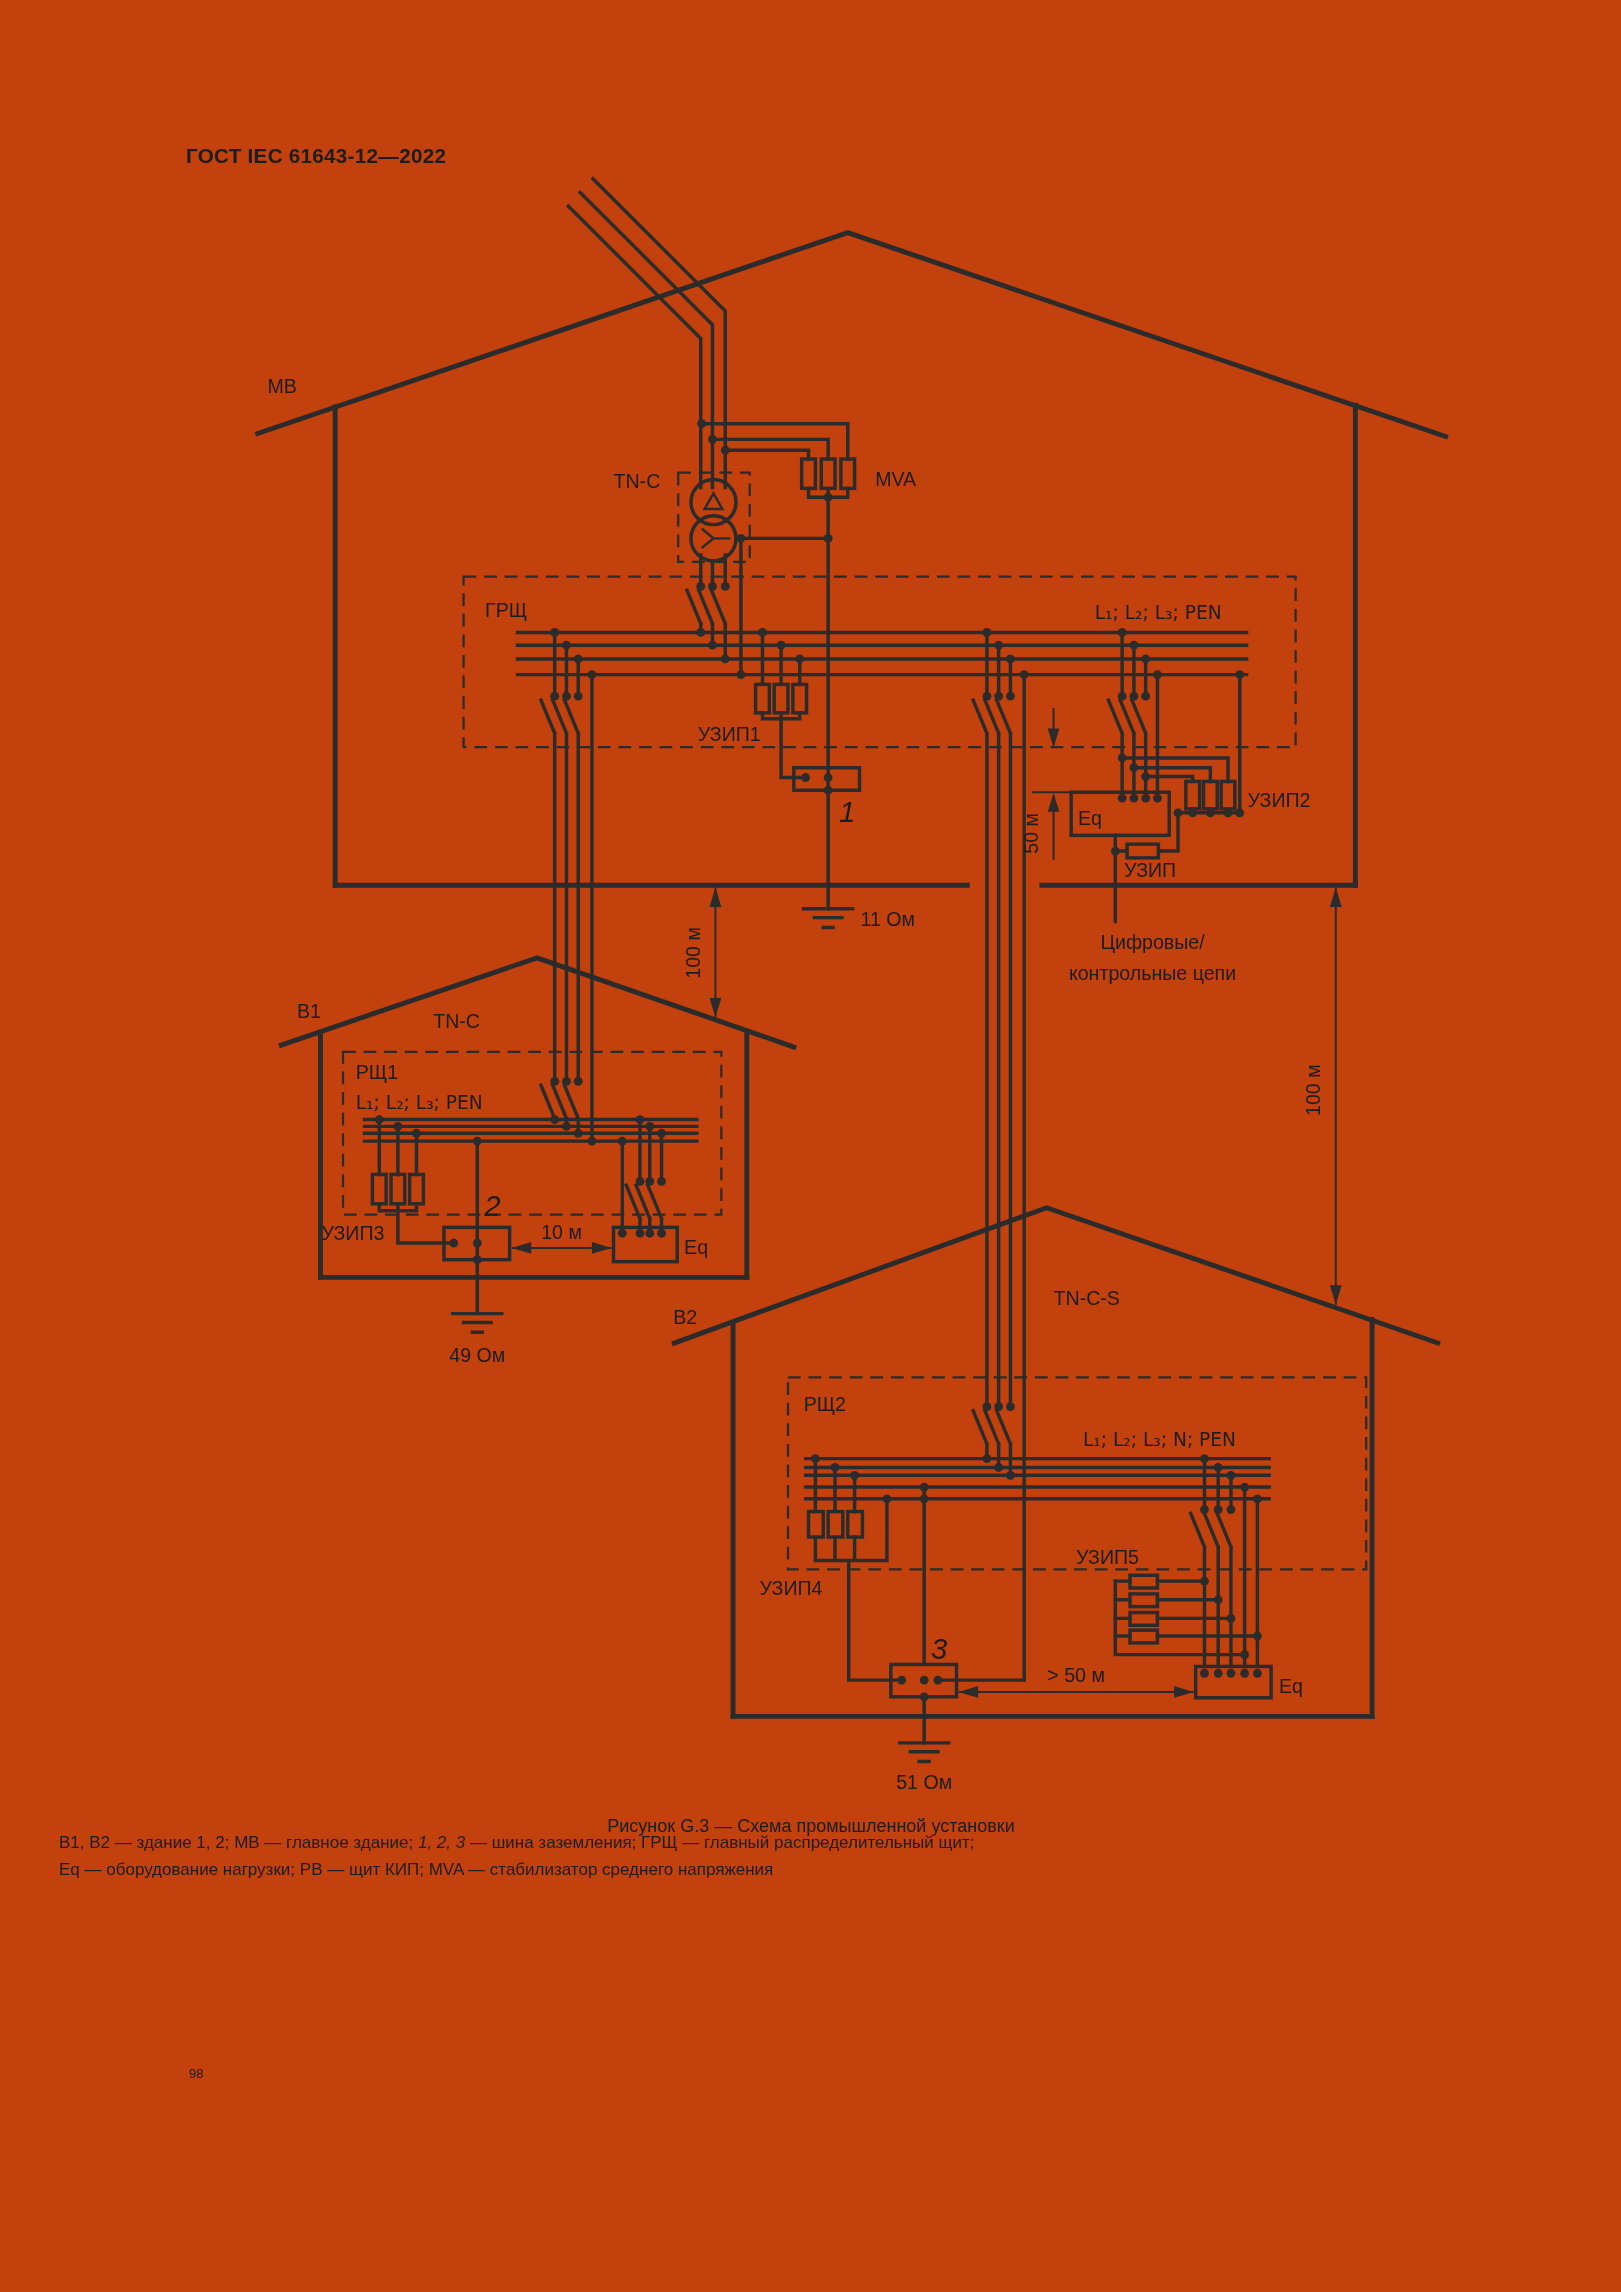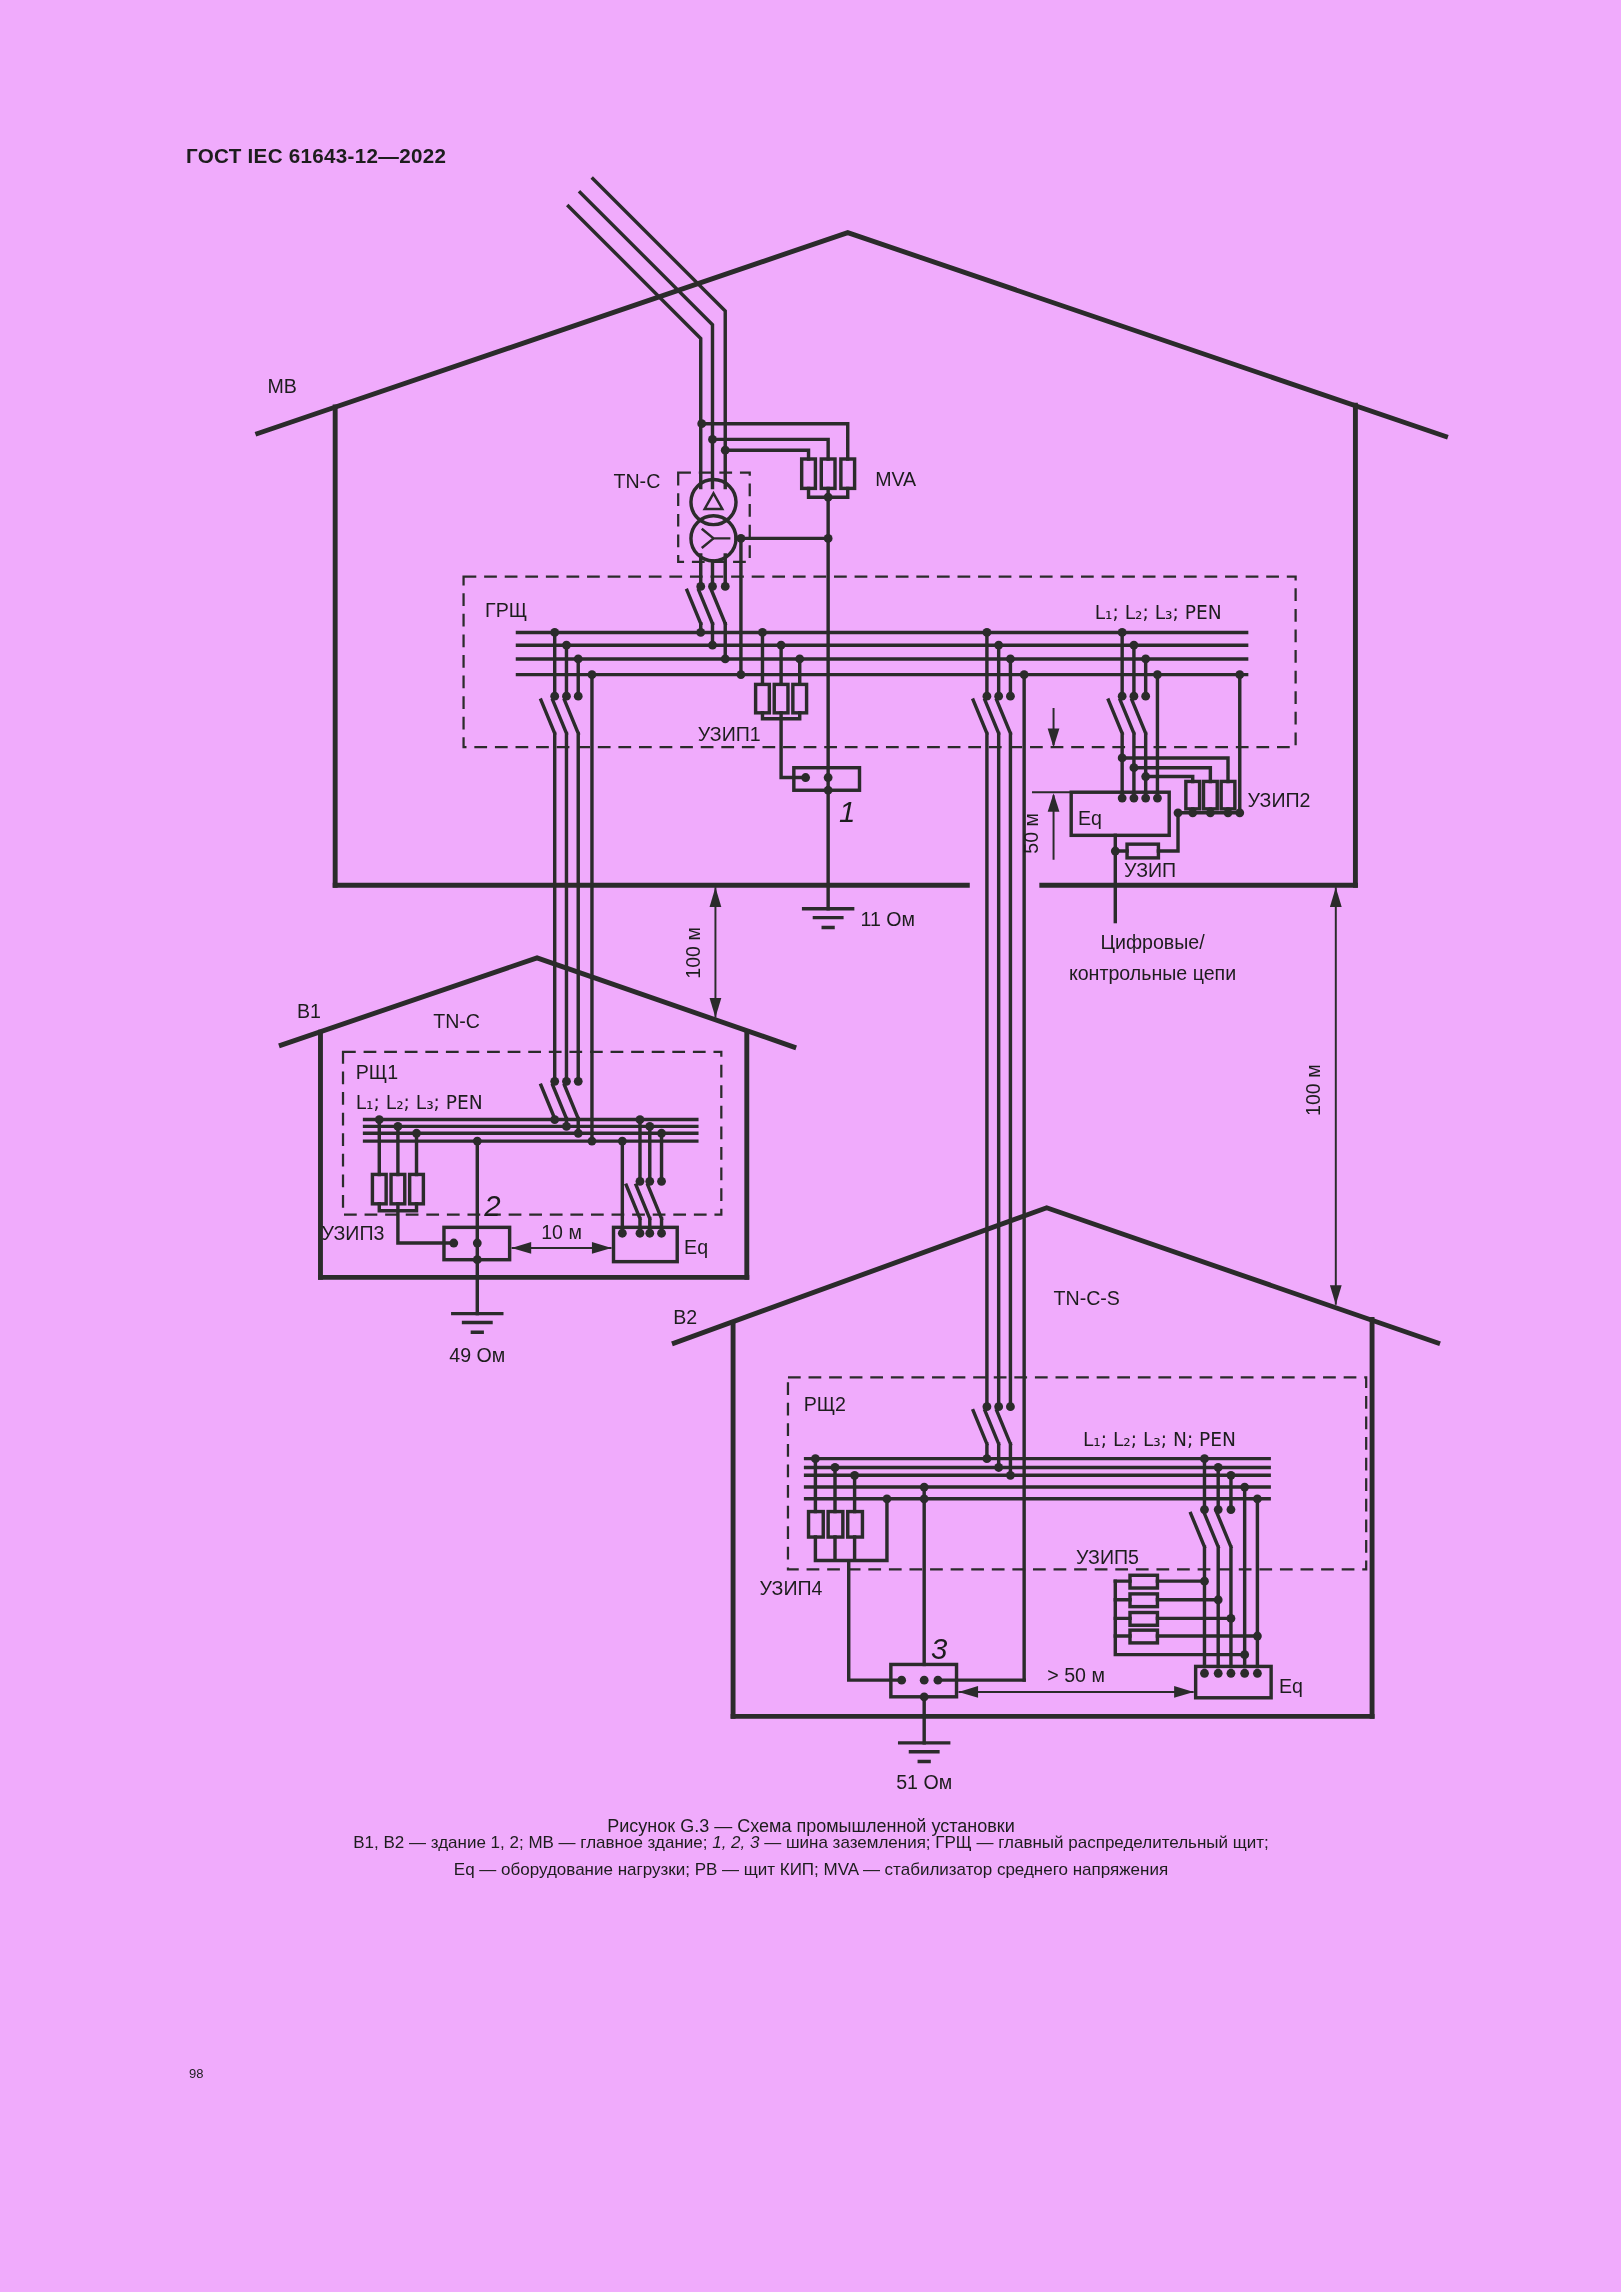--- a/index.html
+++ b/index.html
@@ -1,20 +1,20 @@
 <!DOCTYPE html>
 <html><head>
 <meta charset="utf-8">
 <style>
   html,body{margin:0;padding:0;background:#e8e8e8;}
-  .page{position:relative;width:1621px;height:2293px;background:#f0abfc;margin:0 auto;
+  .page{position:relative;width:1621px;height:2293px;background:#c2410c;margin:0 auto;
         font-family:"Liberation Sans",sans-serif;color:#1d1d1d;overflow:hidden;text-decoration:underline;}
   .hdr{position:absolute;left:186px;top:144px;font-size:20.6px;font-weight:bold;letter-spacing:0.3px;}
   .pagenum{position:absolute;left:189px;top:2066px;font-size:13px;}
-  .cap{position:absolute;left:59px;width:1504px;text-align:center;font-size:17px;line-height:23.5px;}
+  .cap{position:absolute;left:59px;width:1504px;text-align:left;font-size:17px;line-height:23.5px;}
   .cap1{top:1831px;}
   .cap2{top:1858px;}
   .figcap{position:absolute;left:59px;width:1504px;text-align:center;font-size:18px;top:1816px;}
   .it{font-style:italic;}
   svg{position:absolute;left:0;top:0;}
   .ln{stroke:#2b2b2b;stroke-width:3.5;fill:none;stroke-linecap:square;}
   .bld{stroke:#2b2b2b;stroke-width:5;fill:none;stroke-linecap:square;}
   .dsh{stroke:#2b2b2b;stroke-width:2.3;fill:none;stroke-dasharray:13 8;}
   .dim{stroke:#2b2b2b;stroke-width:2;fill:none;}
   .arr{fill:#2b2b2b;stroke:none;}

